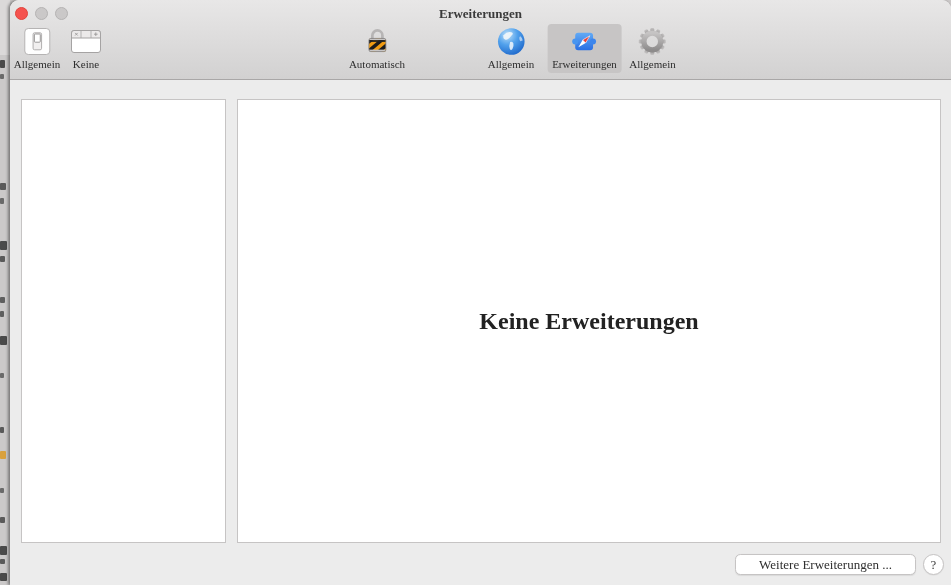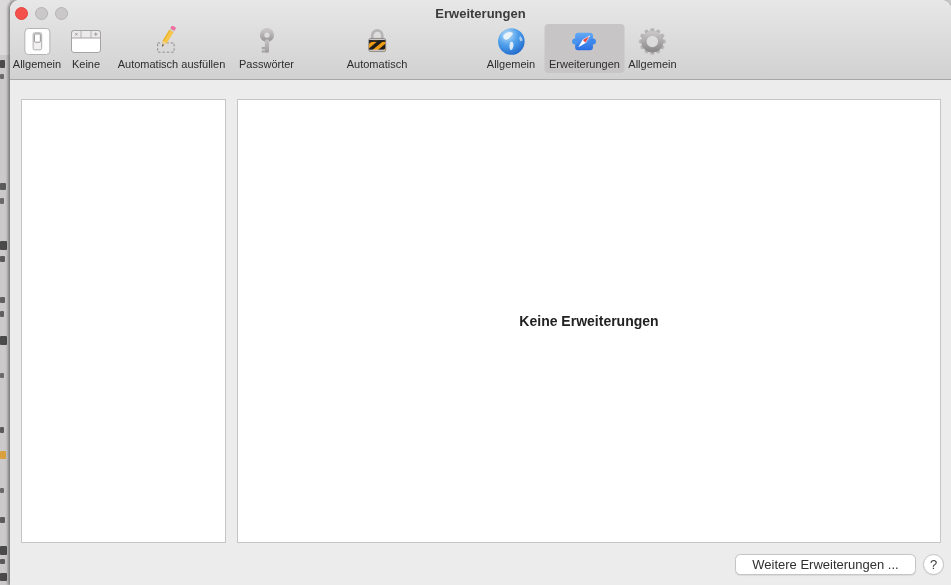--- a/index.html
+++ b/index.html
@@ -6,21 +6,21 @@
   html,body { width:951px; height:585px; overflow:hidden;
     font-family:"Liberation Sans","DejaVu Sans",sans-serif; background:#ccc9c9; }
 
   
   .bg-strip { position:absolute; left:0; top:0; width:10px; height:585px;
     background:linear-gradient(#dbd9d9 0 55px, #cbc9c9 55px 100%); }
   .frag { position:absolute; background:#4a4a4a; border-radius:1px; }
 
   .window { position:absolute; left:10px; top:0; width:941px; height:585px;
     border-radius:9px 9px 0 0; background:#ececec;
-    box-shadow:-1.5px 0 3px rgba(0,0,0,0.4); }
+    box-shadow:-1.5px 0 3px rgba(0,0,0,0.4);font-family:Liberation Serif, serif; }
 
   
   .toolbar { position:absolute; left:0; top:0; width:100%; height:80px;
     background:linear-gradient(#e8e7e7, #d2d1d1);
     border-bottom:1px solid #a9a7a7; border-radius:9px 9px 0 0; }
   .window-title { position:absolute; top:6px; left:0; width:100%;
     text-align:center; font-size:13px; font-weight:600; color:#3b3b3b; }
   .traffic { position:absolute; left:5px; top:7px; display:flex; gap:7px; }
   .light { width:13px; height:13px; border-radius:50%; }
   .light.red   { background:#f5524e; border:1px solid #e0443c; }
@@ -36,21 +36,21 @@
     white-space:nowrap; }
 
   
   .content { position:absolute; left:0; top:81px; width:100%; height:462px;
     background:#ececec; }
   .panel { position:absolute; top:18px; height:444px; background:#fff;
     border:1px solid #c6c4c4; }
   .sidebar { left:11px;  width:205px; }
   .mainpanel { left:227px; width:704px; display:flex; align-items:center;
     justify-content:center; }
-  .empty-state { font-size:14px; font-weight:600; color:#222; }
+  .empty-state { font-size:24px; font-weight:600; color:#222; }
 
   
   .footer { position:absolute; left:12px; top:543px; width:100%; height:42px; }
   .more-btn { position:absolute; right:47px; top:11px; width:181px; height:21px;
     background:#fff; border:1px solid #c6c4c4; border-radius:5.5px;
     font-family:inherit; font-size:13px; color:#2f2f2f; text-align:center;
     line-height:18px; box-shadow:0 0.5px 1px rgba(0,0,0,0.08); }
   .help-btn { position:absolute; right:19px; top:11px; width:21px; height:21px;
     background:#fff; border:1px solid #c6c4c4; border-radius:50%;
     font-family:inherit; font-size:13px; color:#3c3c3c; text-align:center;
@@ -107,54 +107,21 @@
           <path d="M1 12 v-5 a2.5 2.5 0 0 1 2.5-2.5 h24 a2.5 2.5 0 0 1 2.5 2.5 v5 z" fill="#eceaea" stroke="#a5a3a3"></path>
           <line x1="10.5" y1="4.5" x2="10.5" y2="12" stroke="#a5a3a3" stroke-width="0.8"></line>
           <line x1="20.5" y1="4.5" x2="20.5" y2="12" stroke="#a5a3a3" stroke-width="0.8"></line>
           <path d="M4.6 6.9 l2.6 2.6 M7.2 6.9 l-2.6 2.6" stroke="#9a9898" stroke-width="0.9"></path>
           <path d="M25.3 6.4 v3.6 M23.5 8.2 h3.6" stroke="#9a9898" stroke-width="0.9"></path>
         </svg>
       </span>
       <span class="tb-label">Keine</span>
     </div>
 
-    <div class="tb-item" style="left:161.5px">
-      <span class="tb-icon">
-        <svg viewBox="0 0 32 32">
-          <rect x="1.5" y="17.5" width="17" height="9.5" fill="none" stroke="#8e8c8c" stroke-width="1" stroke-dasharray="2.6 1.9"></rect>
-          <g transform="rotate(31 11 13)">
-            <rect x="8.5" y="-1.5" width="5" height="3.8" rx="1" fill="#ef6fa0"></rect>
-            <rect x="8.5" y="2.3" width="5" height="1.5" fill="#cfcdcd"></rect>
-            <rect x="8.5" y="3.8" width="5" height="13.7" fill="#f7c648"></rect>
-            <rect x="8.5" y="3.8" width="1.4" height="13.7" fill="#e8b52f"></rect>
-            <path d="M8.5 17.5 h5 L11 23 z" fill="#edd29b"></path>
-            <path d="M10.1 20.2 h1.9 L11 23 z" fill="#4a4a4a"></path>
-          </g>
-        </svg>
-      </span>
-      <span class="tb-label">Automatisch ausfüllen</span>
-    </div>
-
-    <div class="tb-item" style="left:256.5px">
-      <span class="tb-icon">
-        <svg viewBox="0 0 32 32">
-          <defs>
-            <linearGradient id="keyg" x1="0" y1="0" x2="0" y2="1">
-              <stop offset="0" stop-color="#c6c4c4"></stop>
-                <stop offset="1" stop-color="#9e9c9c"></stop>
-            </linearGradient>
-          </defs>
-          <circle cx="16" cy="9.3" r="5" fill="none" stroke="url(#keyg)" stroke-width="4.6"></circle>
-          <rect x="13.9" y="14" width="4.2" height="13.6" rx="1.2" fill="url(#keyg)"></rect>
-          <rect x="10.6" y="21.6" width="3.5" height="2.4" fill="#a8a6a6"></rect>
-          <rect x="10.6" y="25.2" width="3.5" height="2.3" fill="#a8a6a6"></rect>
-        </svg>
-      </span>
-      <span class="tb-label">Passwörter</span>
-    </div>
+
 
 
     <div class="tb-item" style="left:367px">
       <span class="tb-icon">
         <svg viewBox="0 0 32 32">
           <defs>
               <clipPath id="lockbody">
                 <rect x="7.2" y="12.8" width="17.6" height="13.6" rx="2"></rect>
               </clipPath>
             </defs>

